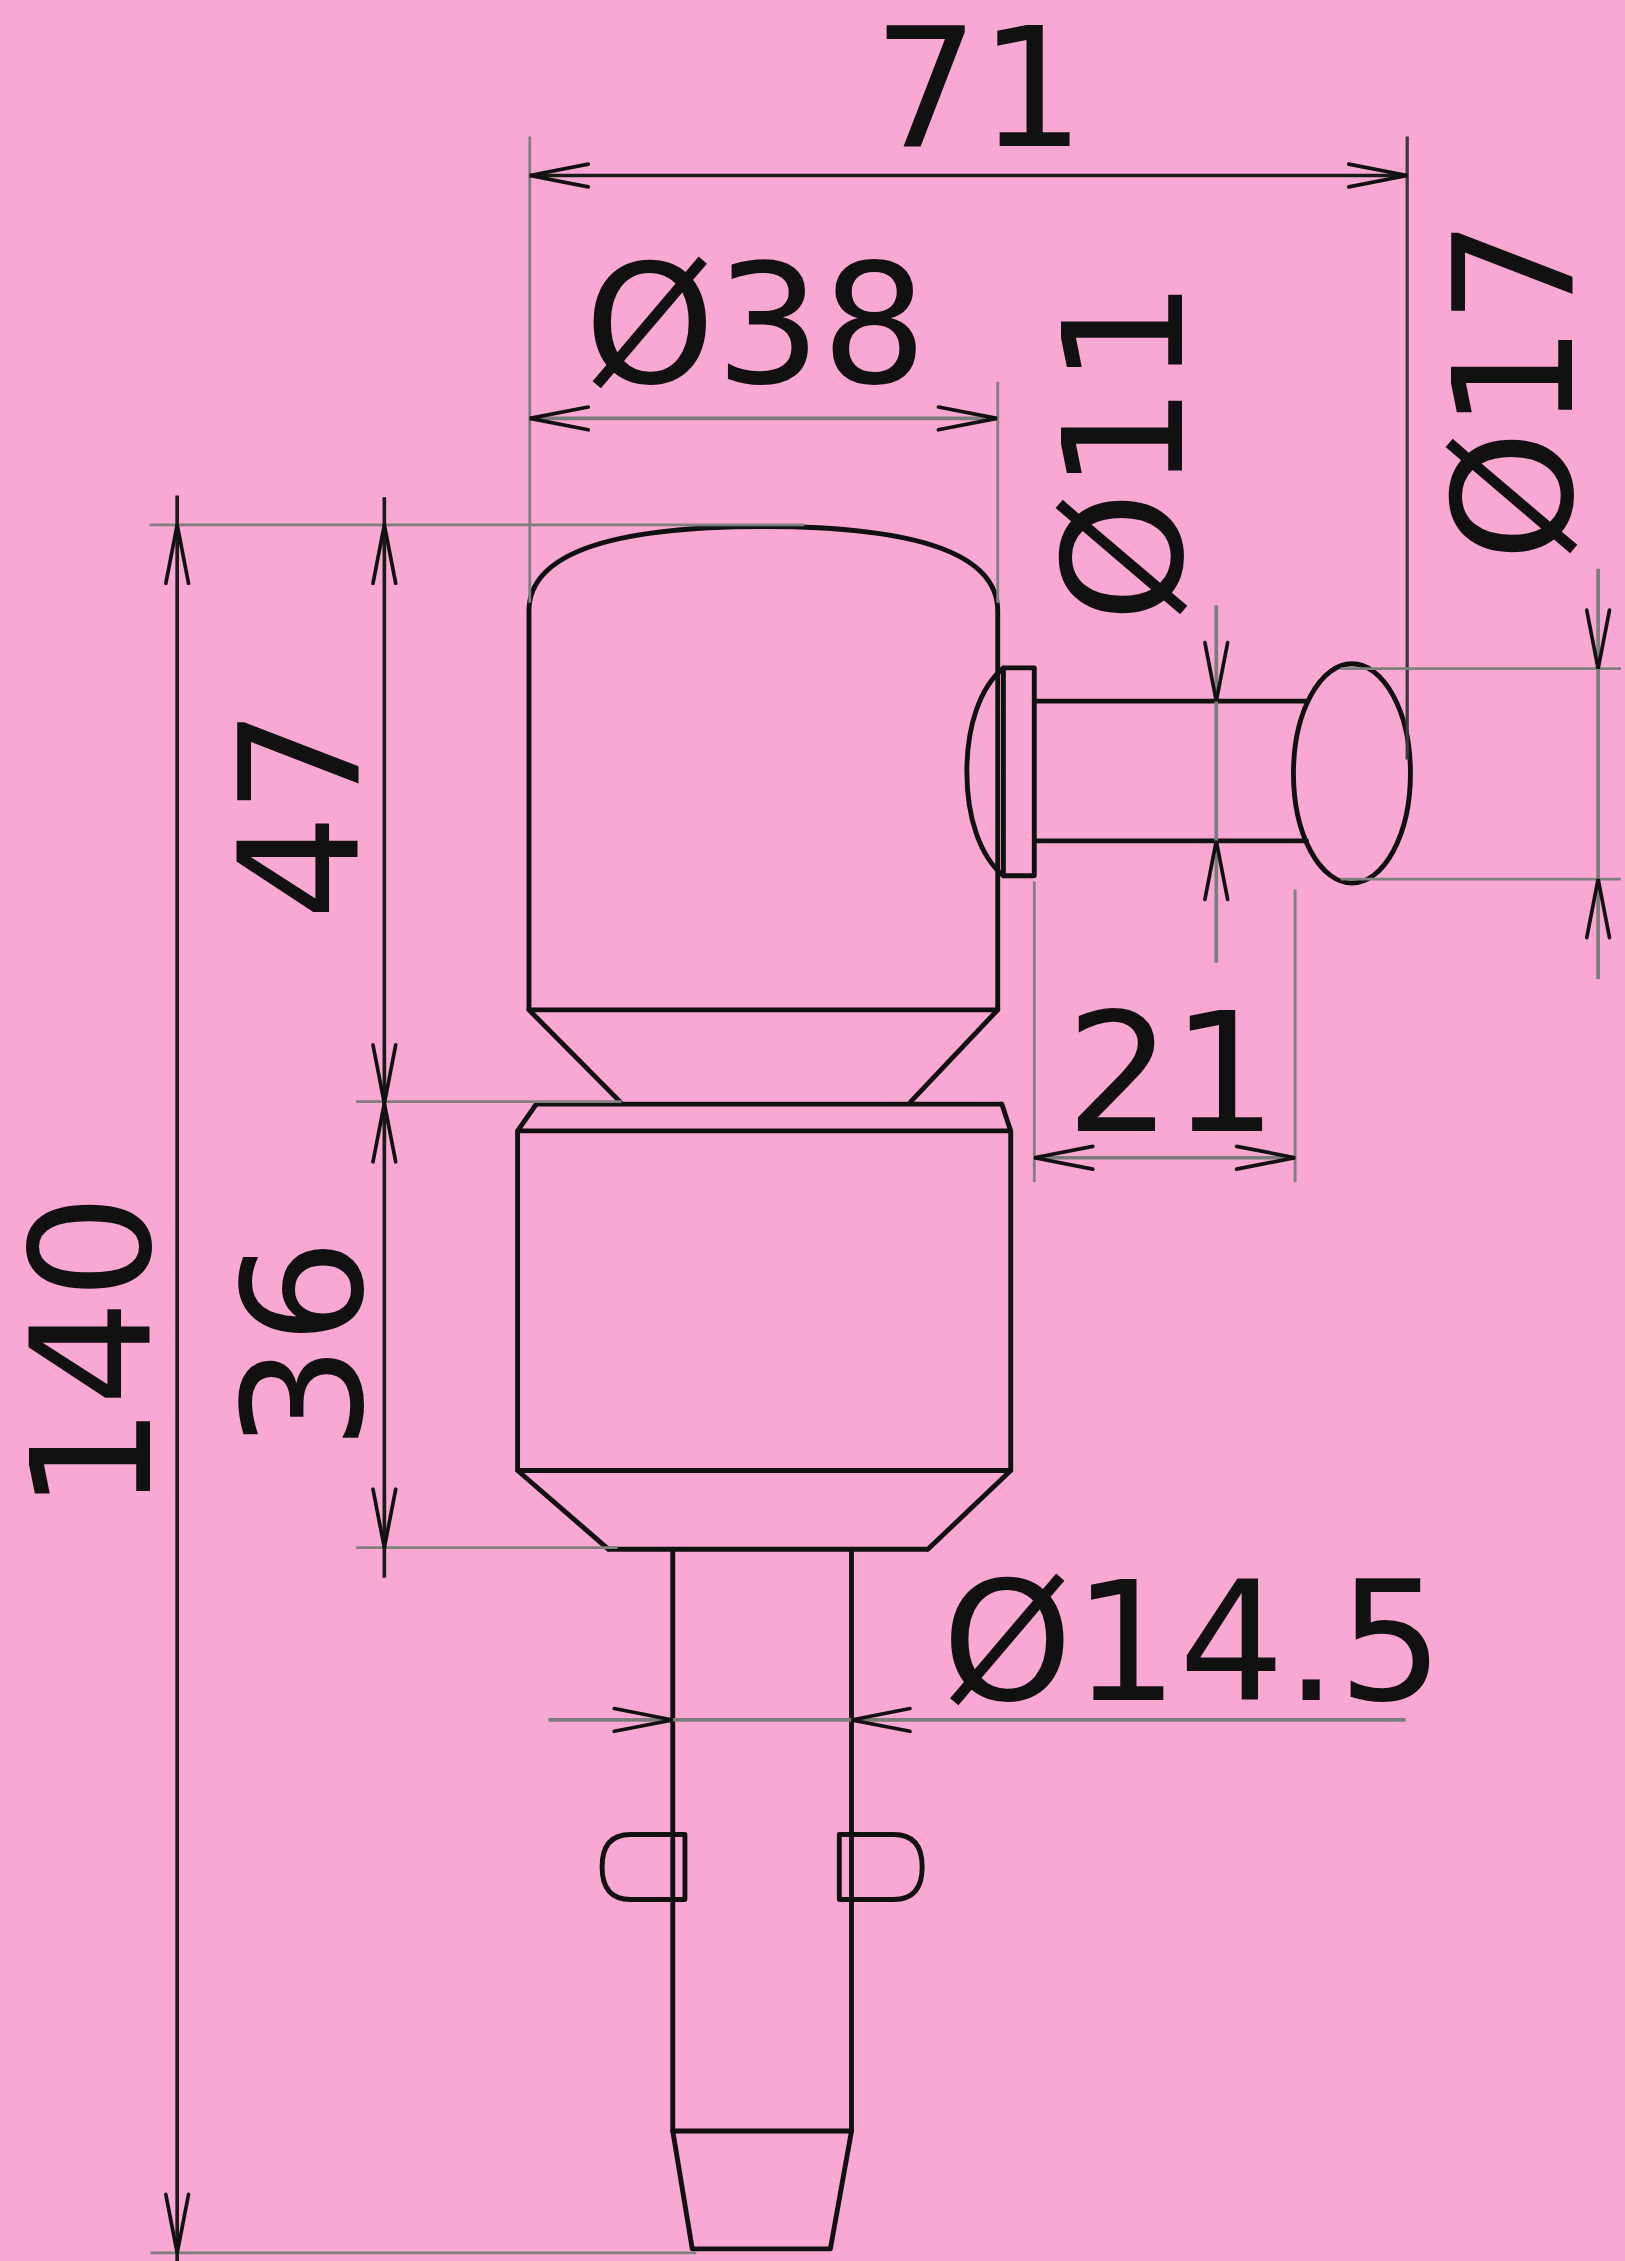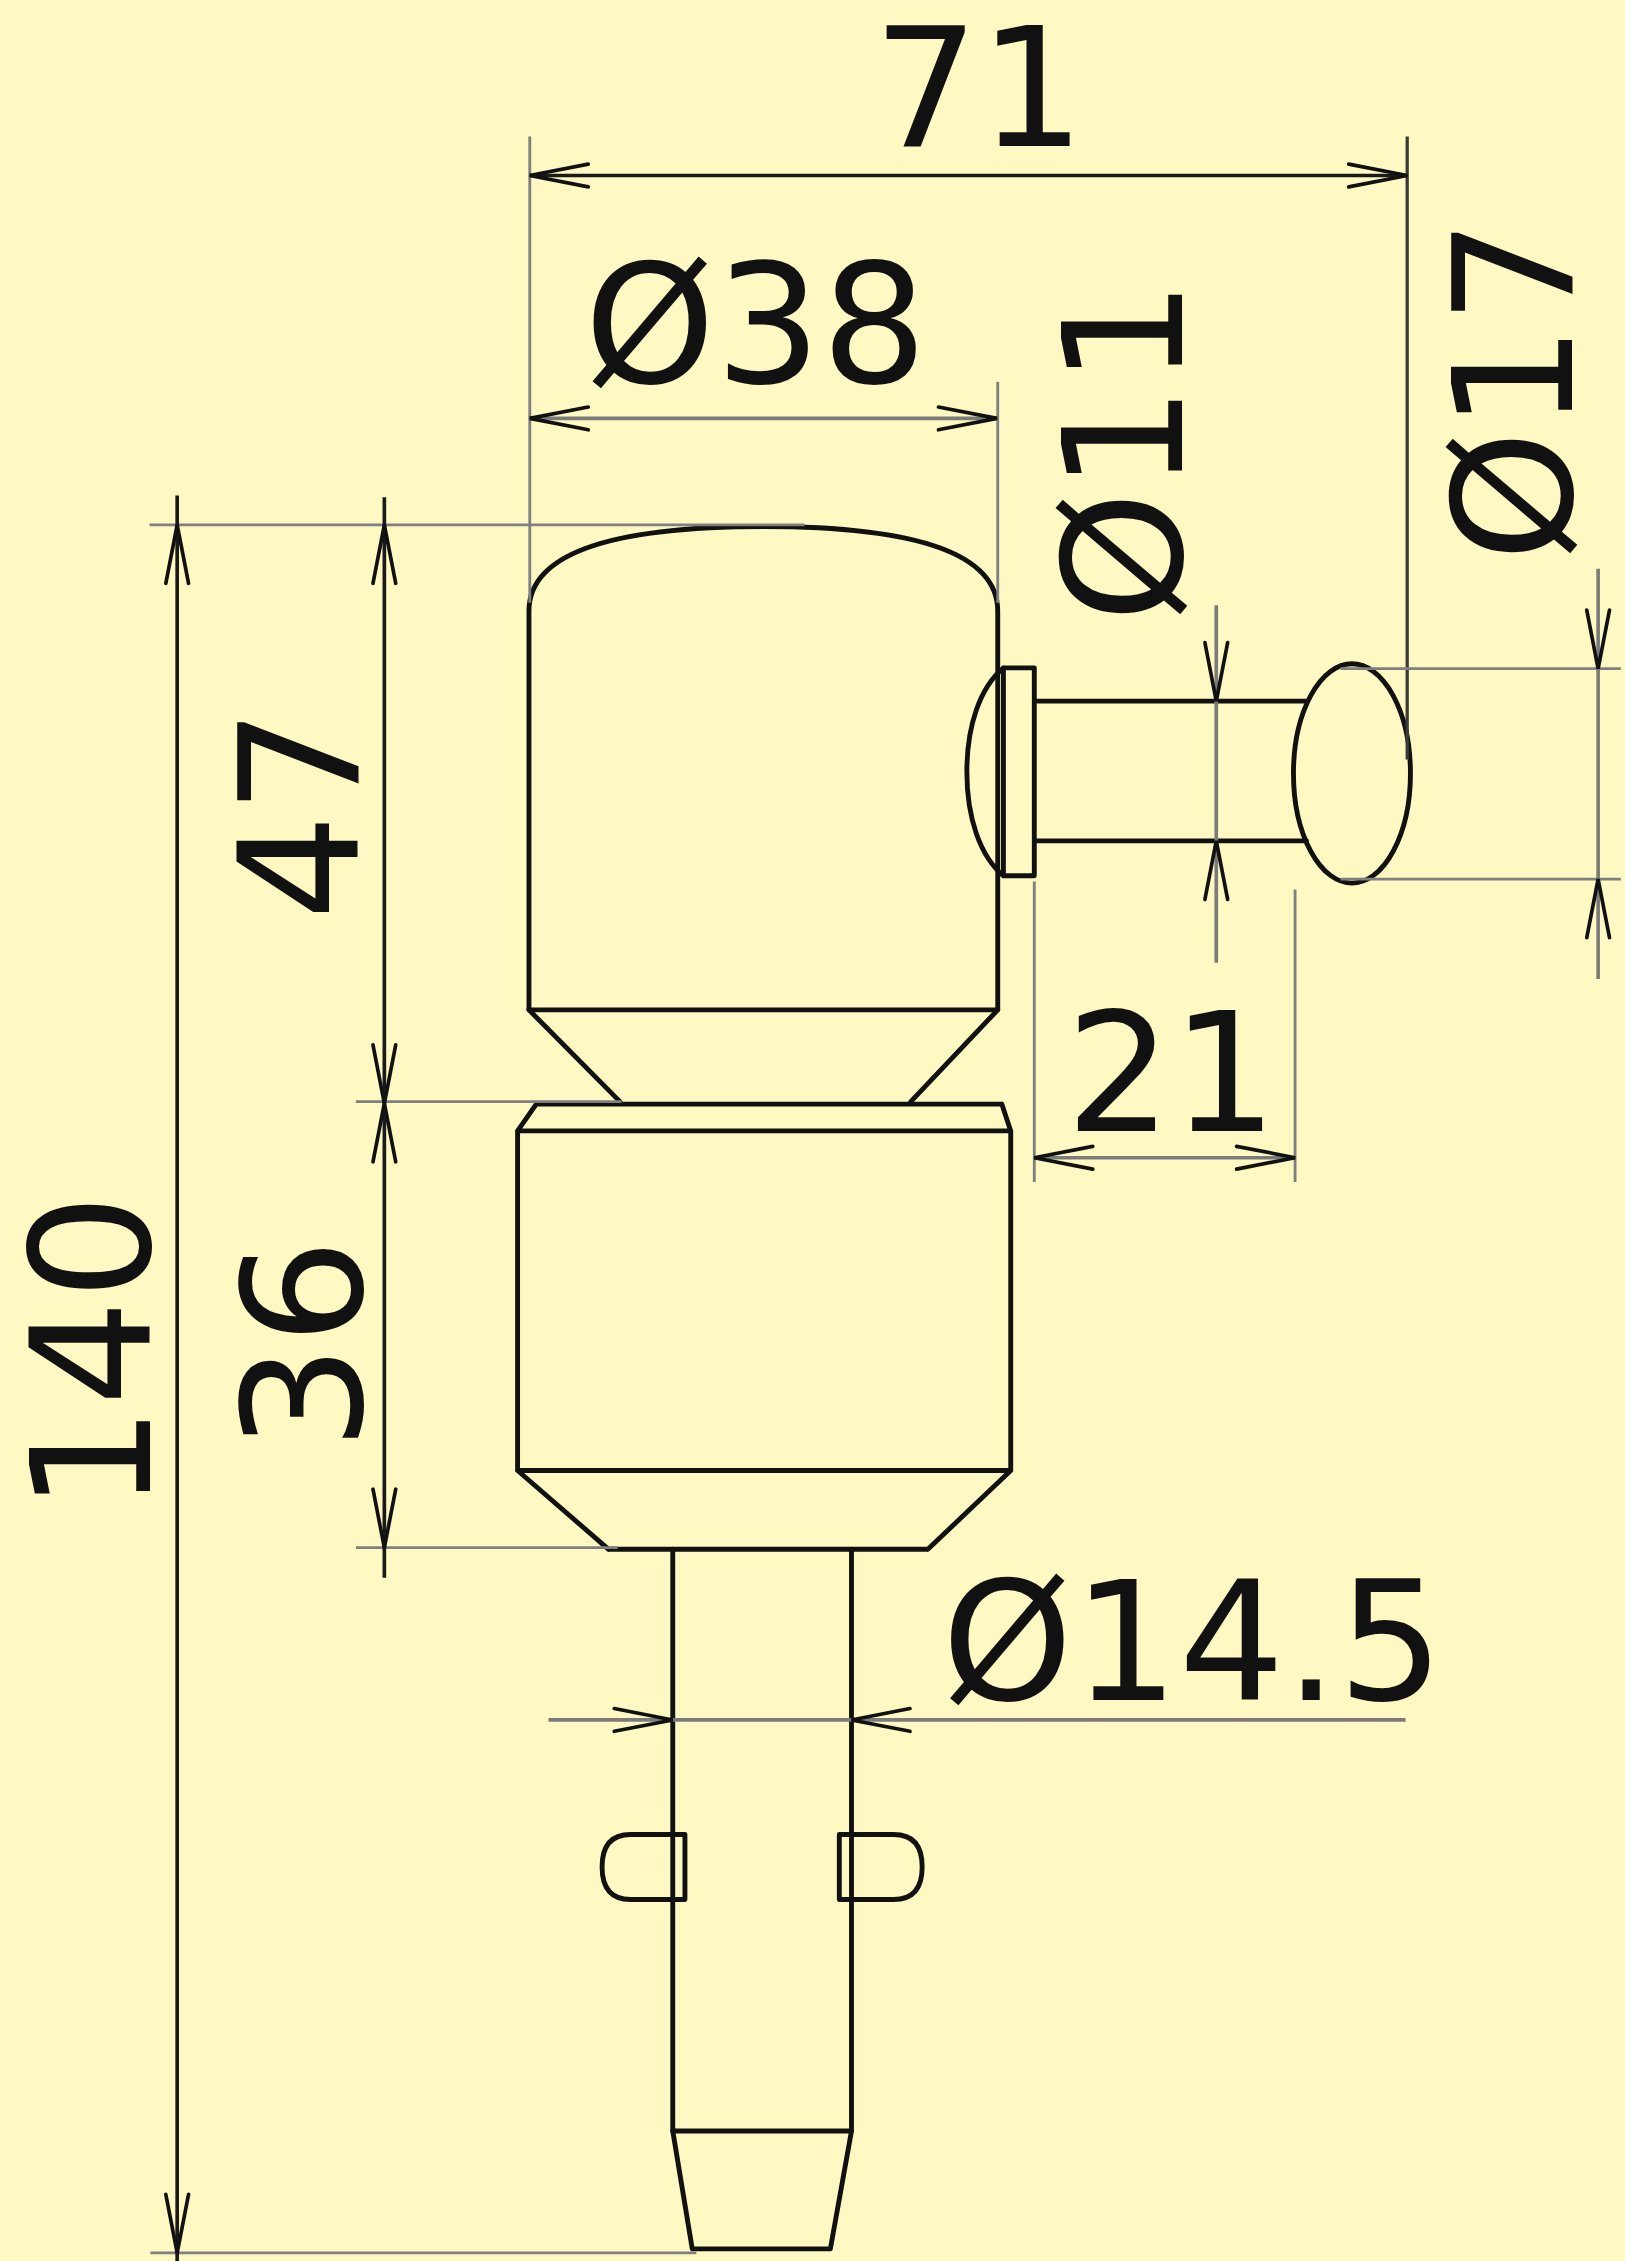--- a/index.html
+++ b/index.html
@@ -6,21 +6,21 @@
     margin: 0;
     padding: 0;
     background: #ffffff;
     width: 1625px;
     height: 2261px;
     font-family: "DejaVu Sans", sans-serif;
   }
   .drawing-wrap {
     width: 1625px;
     height: 2261px;
-    background: #fef9c3;
+    background: #f9a8d4;
   }
   svg { display: block; }
   .outline   { stroke: #111111; stroke-width: 6; fill: none; stroke-linecap: round; stroke-linejoin: round; }
   .dim-black { stroke: #1a1a1a; stroke-width: 4.5; fill: none; }
   .dim-gray  { stroke: #7b7b7b; stroke-width: 4.5; fill: none; }
   .ext       { stroke: #7f7f7f; stroke-width: 3.5; fill: none; }
   .ext-dark  { stroke: #3a3a3a; stroke-width: 4; fill: none; }
   .arrow     { stroke: #111111; stroke-width: 4.5; fill: none; stroke-linecap: round; }
   .dim-text  { fill: #111111; font-size: 205px; font-family: "DejaVu Sans", sans-serif; }
 </style>

